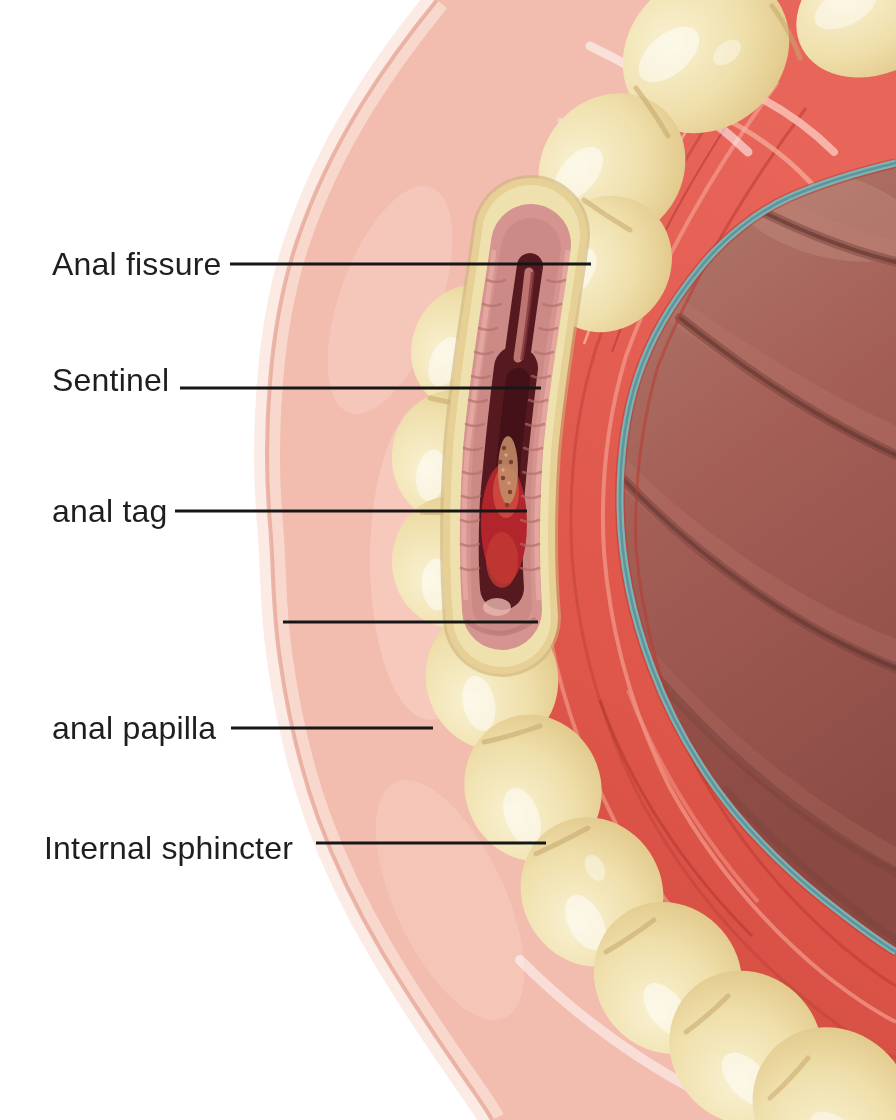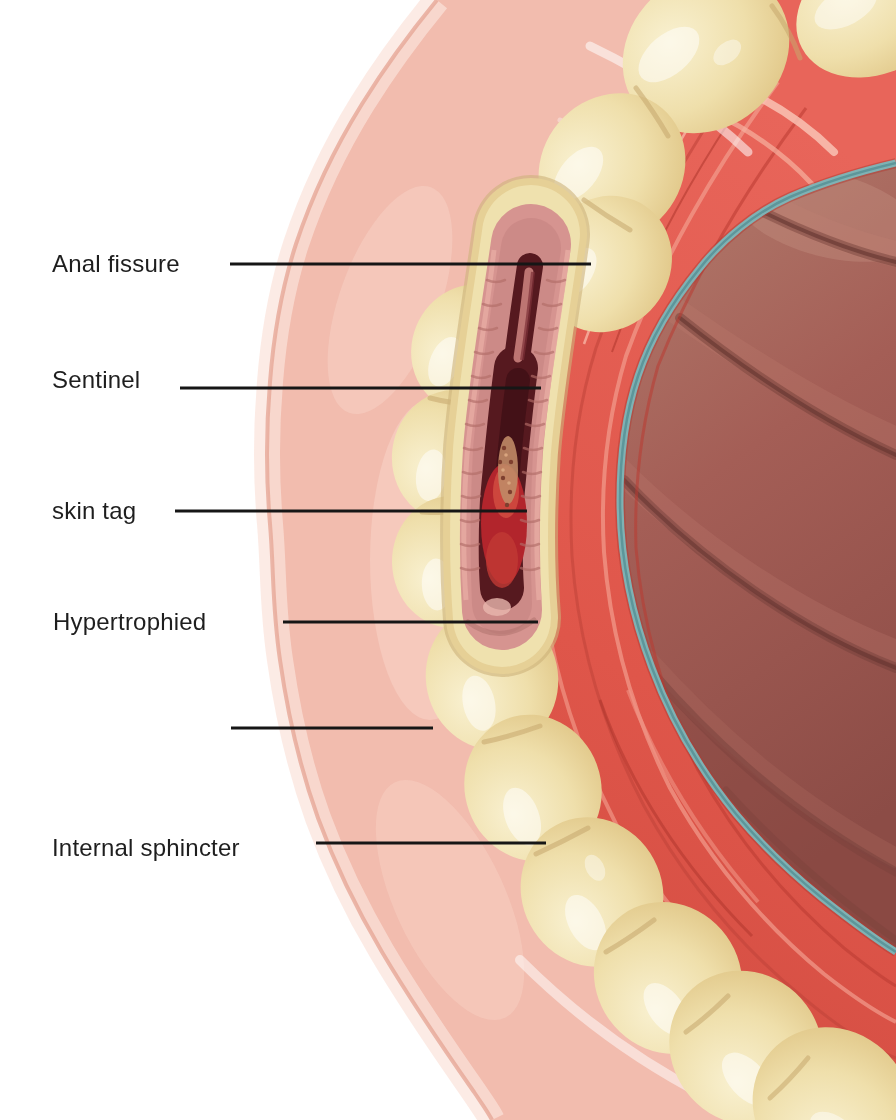--- a/index.html
+++ b/index.html
@@ -1,19 +1,19 @@
 <!DOCTYPE html>
 <html><head>
 <meta charset="utf-8">
 <style>
   html,body{margin:0;padding:0;background:#ffffff;}
   #stage{position:relative;width:896px;height:1120px;background:#ffffff;overflow:hidden;
          font-family:"Liberation Sans", sans-serif;}
   #art{position:absolute;left:0;top:0;width:896px;height:1120px;}
-  .label{position:absolute;color:#1e1e1e;font-size:24px;font-weight:400;letter-spacing:.2px;
+  .label{position:absolute;color:#1e1e1e;font-size:32px;font-weight:400;letter-spacing:.2px;
          transform:translateY(-50%);white-space:nowrap;}
   .label.two-line{transform:none;line-height:42px;}
 </style>
 </head>
 <body>
 
 <div id="stage">
 
 <svg id="art" viewBox="0 0 896 1120" xmlns="http://www.w3.org/2000/svg">
   <defs>
@@ -255,19 +255,19 @@
     <line x1="180" y1="388" x2="541" y2="388"></line>
     <line x1="175" y1="511" x2="527" y2="511"></line>
     <line x1="283" y1="622" x2="538" y2="622"></line>
     <line x1="231" y1="728" x2="433" y2="728"></line>
     <line x1="316" y1="843" x2="546" y2="843"></line>
   </g>
 </svg>
 
 <div class="label" style="left:52px;top:264px">Anal fissure</div>
 <div class="label" style="left:52px;top:380px">Sentinel</div>
-<div class="label" style="left:52px;top:511px">skin tag</div>
-<div class="label" style="left:53px;top:622px">Hypertrophied</div>
-<div class="label two-line" style="left:52px;top:827px">
+<div class="label" style="left:52px;top:511px">anal tag</div>
+<div class="label" style="left:52px;top:728px">anal papilla</div>
+<div class="label two-line" style="left:44px;top:827px">
   <div>Internal sphincter</div>
 </div>
 
 </div>
 
 </body></html>

